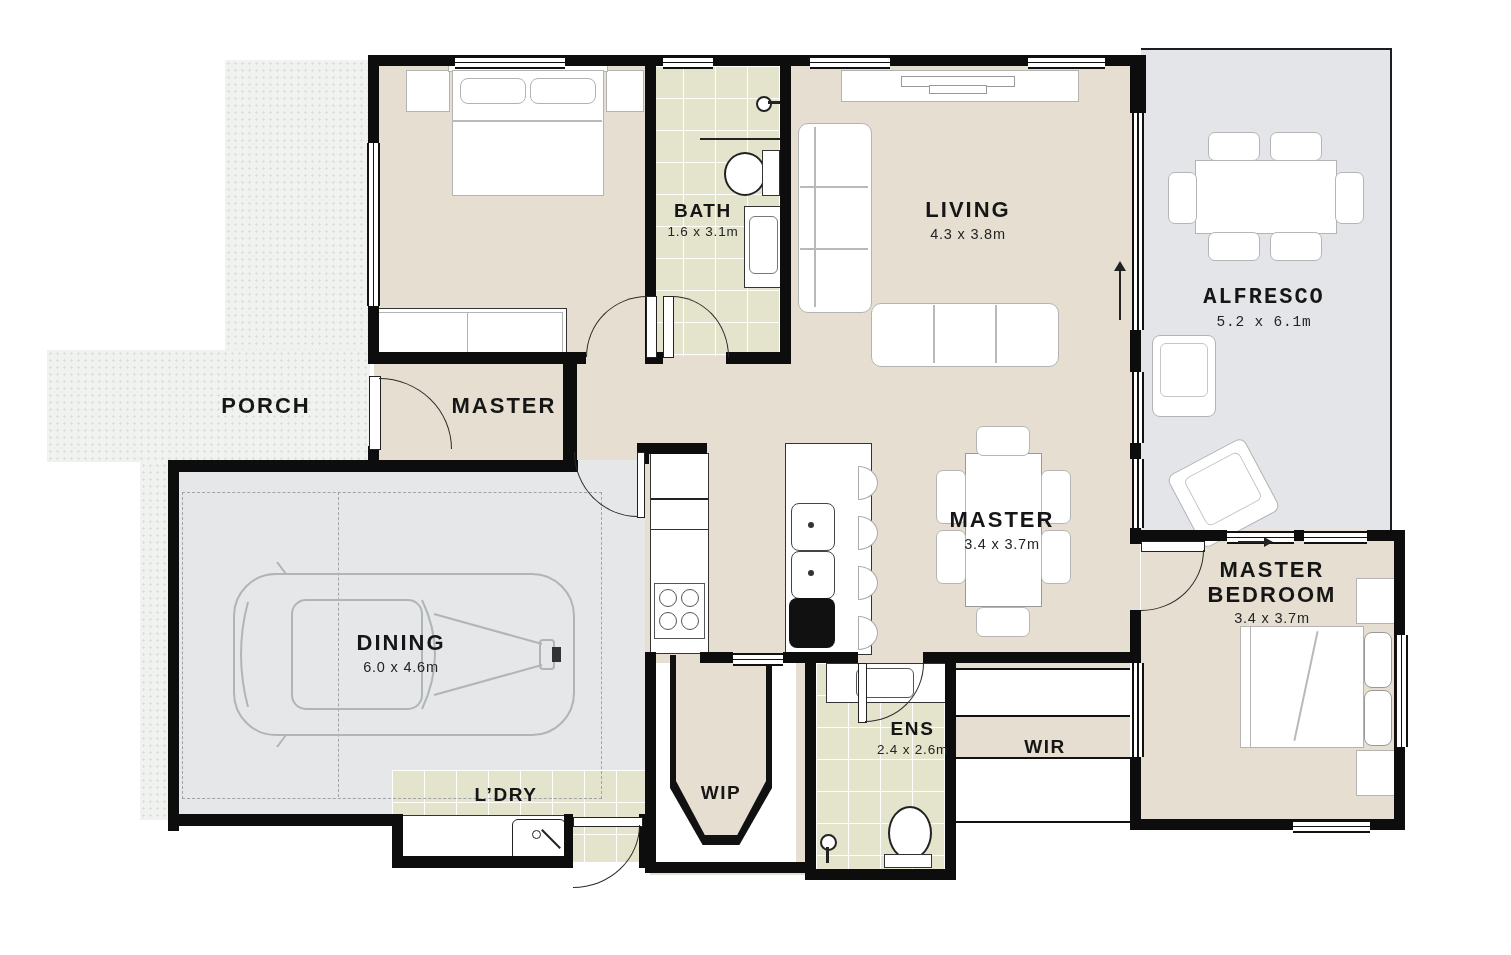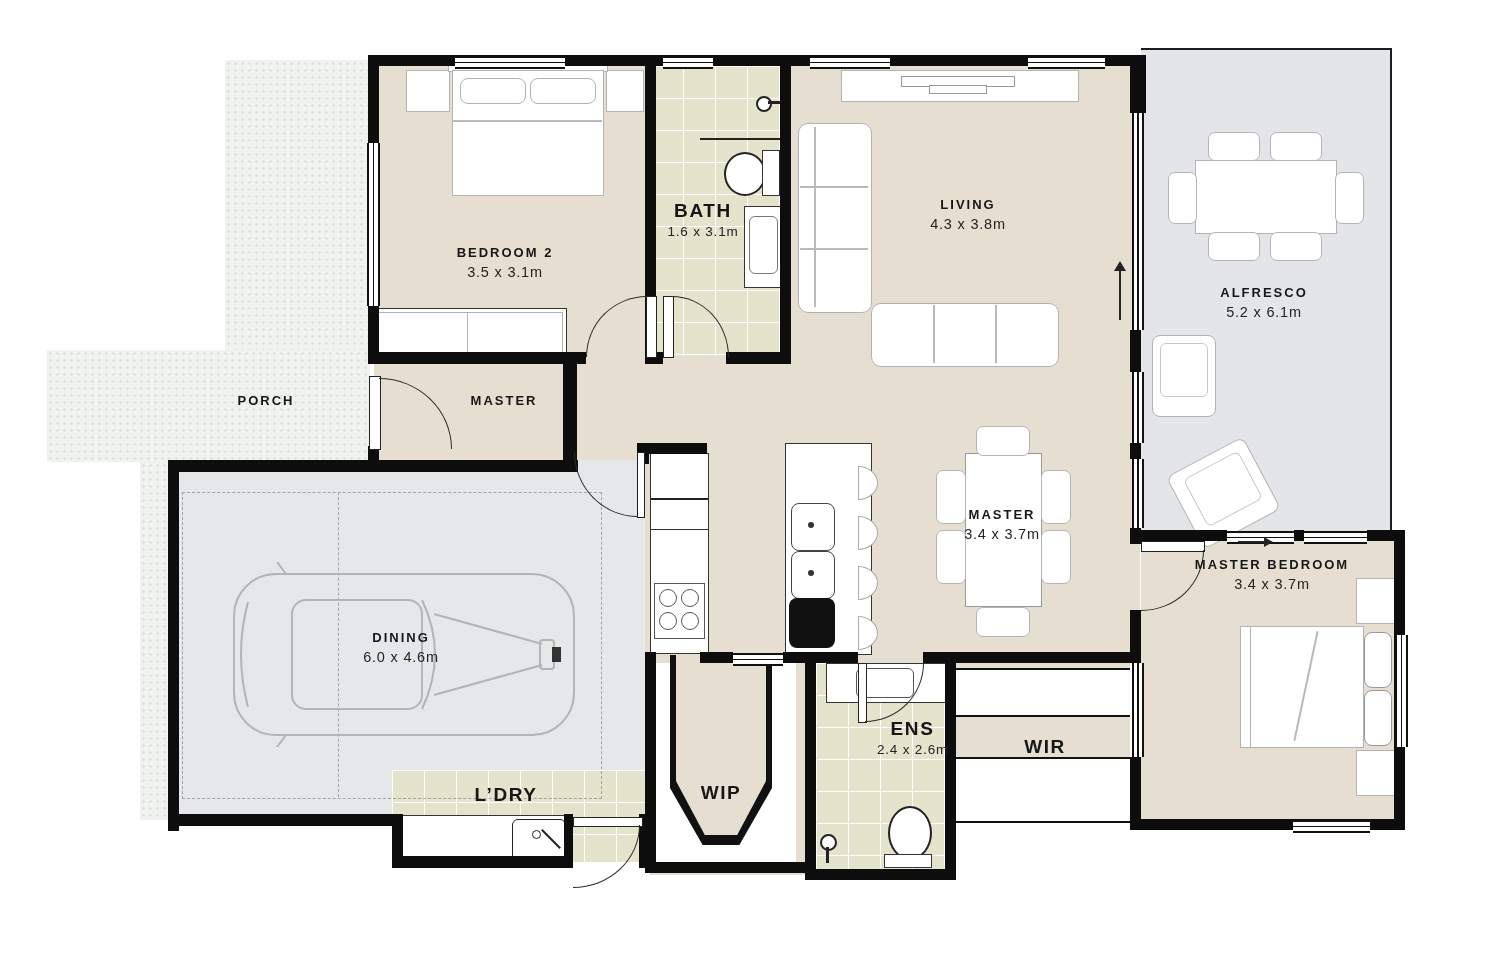--- a/index.html
+++ b/index.html
@@ -31,21 +31,21 @@
   .leaf{position:absolute;background:#fff;border:1.2px solid #222;}
   .arc{position:absolute;}
   .arc.tr{border-top:1.6px solid #2a2a2a;border-right:1.6px solid #2a2a2a;border-top-right-radius:100%;}
   .arc.tl{border-top:1.6px solid #2a2a2a;border-left:1.6px solid #2a2a2a;border-top-left-radius:100%;}
   .arc.br{border-bottom:1.6px solid #2a2a2a;border-right:1.6px solid #2a2a2a;border-bottom-right-radius:100%;}
   .arc.bl{border-bottom:1.6px solid #2a2a2a;border-left:1.6px solid #2a2a2a;border-bottom-left-radius:100%;}
   .shelf{position:absolute;background:#fff;border-top:2.5px solid #111;border-bottom:2.5px solid #111;}
   .dash{position:absolute;border:1.6px dashed #9fa4a4;}
   .dashv{position:absolute;border-left:1.6px dashed #9fa4a4;}
   .lbl{position:absolute;text-align:center;color:#161616;}
-  .lbl .nm{font-weight:700;font-size:13px;letter-spacing:2px;line-height:1.12;}
+  .lbl .nm{font-weight:700;font-size:22px;letter-spacing:2px;line-height:1.12;}
   .lbl .dm{font-size:14.5px;letter-spacing:.8px;margin-top:3px;color:#242424;}
   .lbl.sm .nm{font-size:19px;letter-spacing:1.6px;}
   .lbl.sm .dm{font-size:13.5px;}
   .clip-oct{clip-path:polygon(0 0,100% 0,100% 70%,68% 100%,32% 100%,0 70%);}
   .tri-up{position:absolute;width:0;height:0;border-left:6px solid transparent;border-right:6px solid transparent;border-bottom:10px solid #222;}
   .tri-right{position:absolute;width:0;height:0;border-top:5px solid transparent;border-bottom:5px solid transparent;border-left:9px solid #222;}
 </style>
 </head>
 <body>
 
@@ -249,33 +249,29 @@
   <div class="leaf" style="left:858px;top:663px;width:7px;height:58px;"></div>
   <div class="arc br" style="left:865px;top:663px;width:58px;height:58px;"></div>
 
   <div class="dline" style="left:1238px;top:541px;width:26px;height:2px;"></div>
   <div class="tri-right" style="left:1264px;top:537px;"></div>
 
   <div class="lbl" style="left:166px;top:394px;width:200px;">
     <div class="nm">PORCH</div>
     <div class="dm"></div>
   </div>
-  <div class="lbl" style="left:405px;top:246px;width:200px;">
-    <div class="nm">BEDROOM 2</div>
-    <div class="dm">3.5 x 3.1m</div>
-  </div>
   <div class="lbl sm" style="left:645px;top:200px;width:116px;">
     <div class="nm">BATH</div>
     <div class="dm">1.6 x 3.1m</div>
   </div>
   <div class="lbl" style="left:868px;top:198px;width:200px;">
     <div class="nm">LIVING</div>
     <div class="dm">4.3 x 3.8m</div>
   </div>
-  <div class="lbl" style="left:1164px;top:286px;width:200px;">
+  <div class="lbl" style="left:1164px;top:286px;width:200px;font-family:Liberation Mono, monospace;">
     <div class="nm">ALFRESCO</div>
     <div class="dm">5.2 x 6.1m</div>
   </div>
   <div class="lbl" style="left:404px;top:394px;width:200px;">
     <div class="nm">MASTER</div>
     <div class="dm"></div>
   </div>
   <div class="lbl" style="left:301px;top:631px;width:200px;">
     <div class="nm">DINING</div>
     <div class="dm">6.0 x 4.6m</div>

